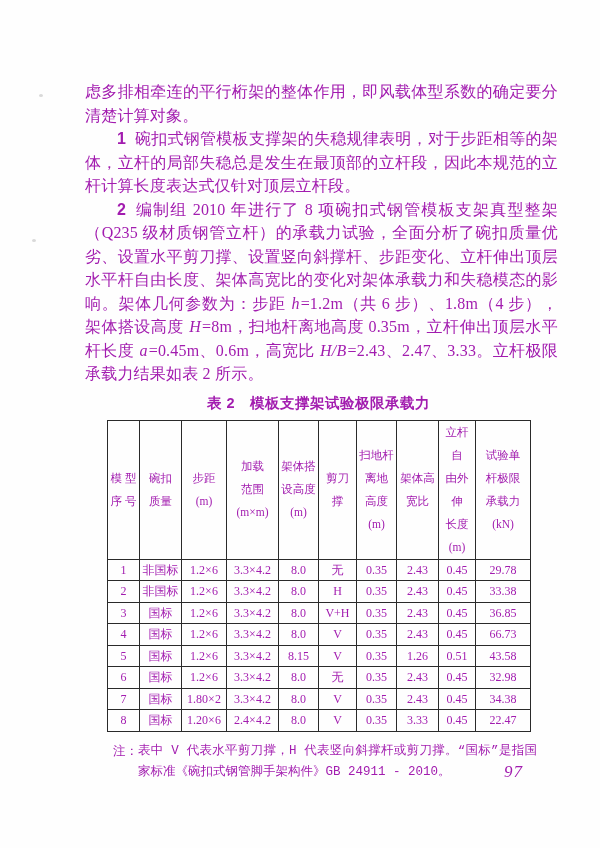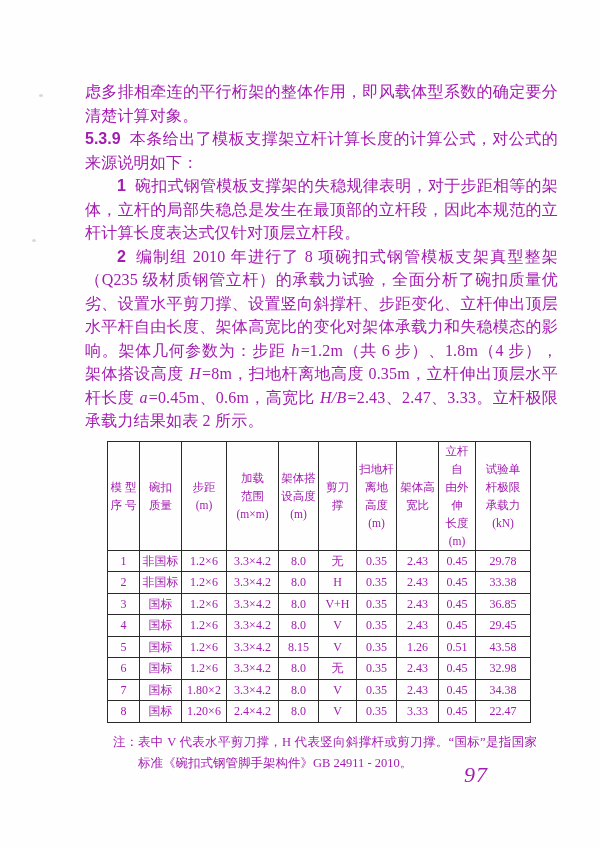--- a/index.html
+++ b/index.html
@@ -57,45 +57,45 @@
     border: 1px solid #2a2a2a;
     text-align: center;
     vertical-align: middle;
     padding: 0 1px;
     font-weight: normal;
     overflow: hidden;
   }
   table.data-table th {
     height: 82px;
     font-size: 11.5px;
-    line-height: 18px;
+    line-height: 23px;
     white-space: pre-line;
   }
   table.data-table td {
     height: 20.5px;
     font-size: 12px;
     line-height: 14px;
     white-space: nowrap;
   }
   .note {
     margin-top: 9px;
     margin-left: 28px;
     width: 424px;
     display: flex;
     font-size: 12.5px;
     line-height: 21.5px;
     text-align: justify;
   }
   .note-label { flex: 0 0 auto; white-space: nowrap; }
-  .note-text { flex: 1 1 auto; }
+  .note-text { flex: 1 1 auto; font-family: Liberation Mono, monospace; }
   .page-number {
     position: absolute;
     top: 762px;
-    left: 464px;
-    font-size: 22px;
+    left: 504px;
+    font-size: 17px;
     font-style: italic;
     letter-spacing: 1px;
   }
   .speck {
     position: absolute;
     background: #d9d9d9;
     border-radius: 50%;
   }
   .speck-1 { left: 39px; top: 94px; width: 4px; height: 3px; }
   .speck-2 { left: 32px; top: 239px; width: 4px; height: 3px; }
@@ -104,27 +104,27 @@
 <body>
 
 <div class="page">
   <span class="speck speck-1"></span>
   <span class="speck speck-2"></span>
 
   <div class="content">
 
     <p class="body-text"><span>虑多排相牵连的平行桁架的整体作用，即风载体型系数的确定要分清楚计算对象。</span></p>
 
-    <p class="body-text"><span class="lead">5.3.9</span><span>本条给出了模板支撑架立杆计算长度的计算公式，对公式的来源说明如下：</span></p>
 
     <p class="body-text indent"><span class="lead">1</span><span>碗扣式钢管模板支撑架的失稳规律表明，对于步距相等的架体，立杆的局部失稳总是发生在最顶部的立杆段，因此本规范的立杆计算长度表达式仅针对顶层立杆段。</span></p>
 
     <p class="body-text indent"><span class="lead">2</span><span>编制组 2010 年进行了 8 项碗扣式钢管模板支架真型整架（Q235 级材质钢管立杆）的承载力试验，全面分析了碗扣质量优劣、设置水平剪刀撑、设置竖向斜撑杆、步距变化、立杆伸出顶层水平杆自由长度、架体高宽比的变化对架体承载力和失稳模态的影响。架体几何参数为：步距 </span><span class="var">h</span><span>=1.2m（共 6 步）、1.8m（4 步），架体搭设高度 </span><span class="var">H</span><span>=8m，扫地杆离地高度 0.35m，立杆伸出顶层水平杆长度 </span><span class="var">a</span><span>=0.45m、0.6m，高宽比 </span><span class="var">H/B</span><span>=2.43、2.47、3.33。立杆极限承载力结果如表 2 所示。</span></p>
 
     <div class="table-block">
+      <div class="table-title">表 2　模板支撑架试验极限承载力</div>
 
       <table class="data-table">
         <colgroup>
           <col style="width:32px">
             <col style="width:42px">
             <col style="width:45px">
           <col style="width:52px">
             <col style="width:40px">
             <col style="width:38px">
           <col style="width:40px">
@@ -204,21 +204,21 @@
             <tr>
               <td>4</td>
               <td>国标</td>
               <td>1.2×6</td>
               <td>3.3×4.2</td>
               <td>8.0</td>
               <td>V</td>
               <td>0.35</td>
               <td>2.43</td>
               <td>0.45</td>
-              <td>29.45</td>
+              <td>66.73</td>
             </tr>
             <tr>
               <td>5</td>
               <td>国标</td>
               <td>1.2×6</td>
               <td>3.3×4.2</td>
               <td>8.15</td>
               <td>V</td>
               <td>0.35</td>
               <td>1.26</td>

